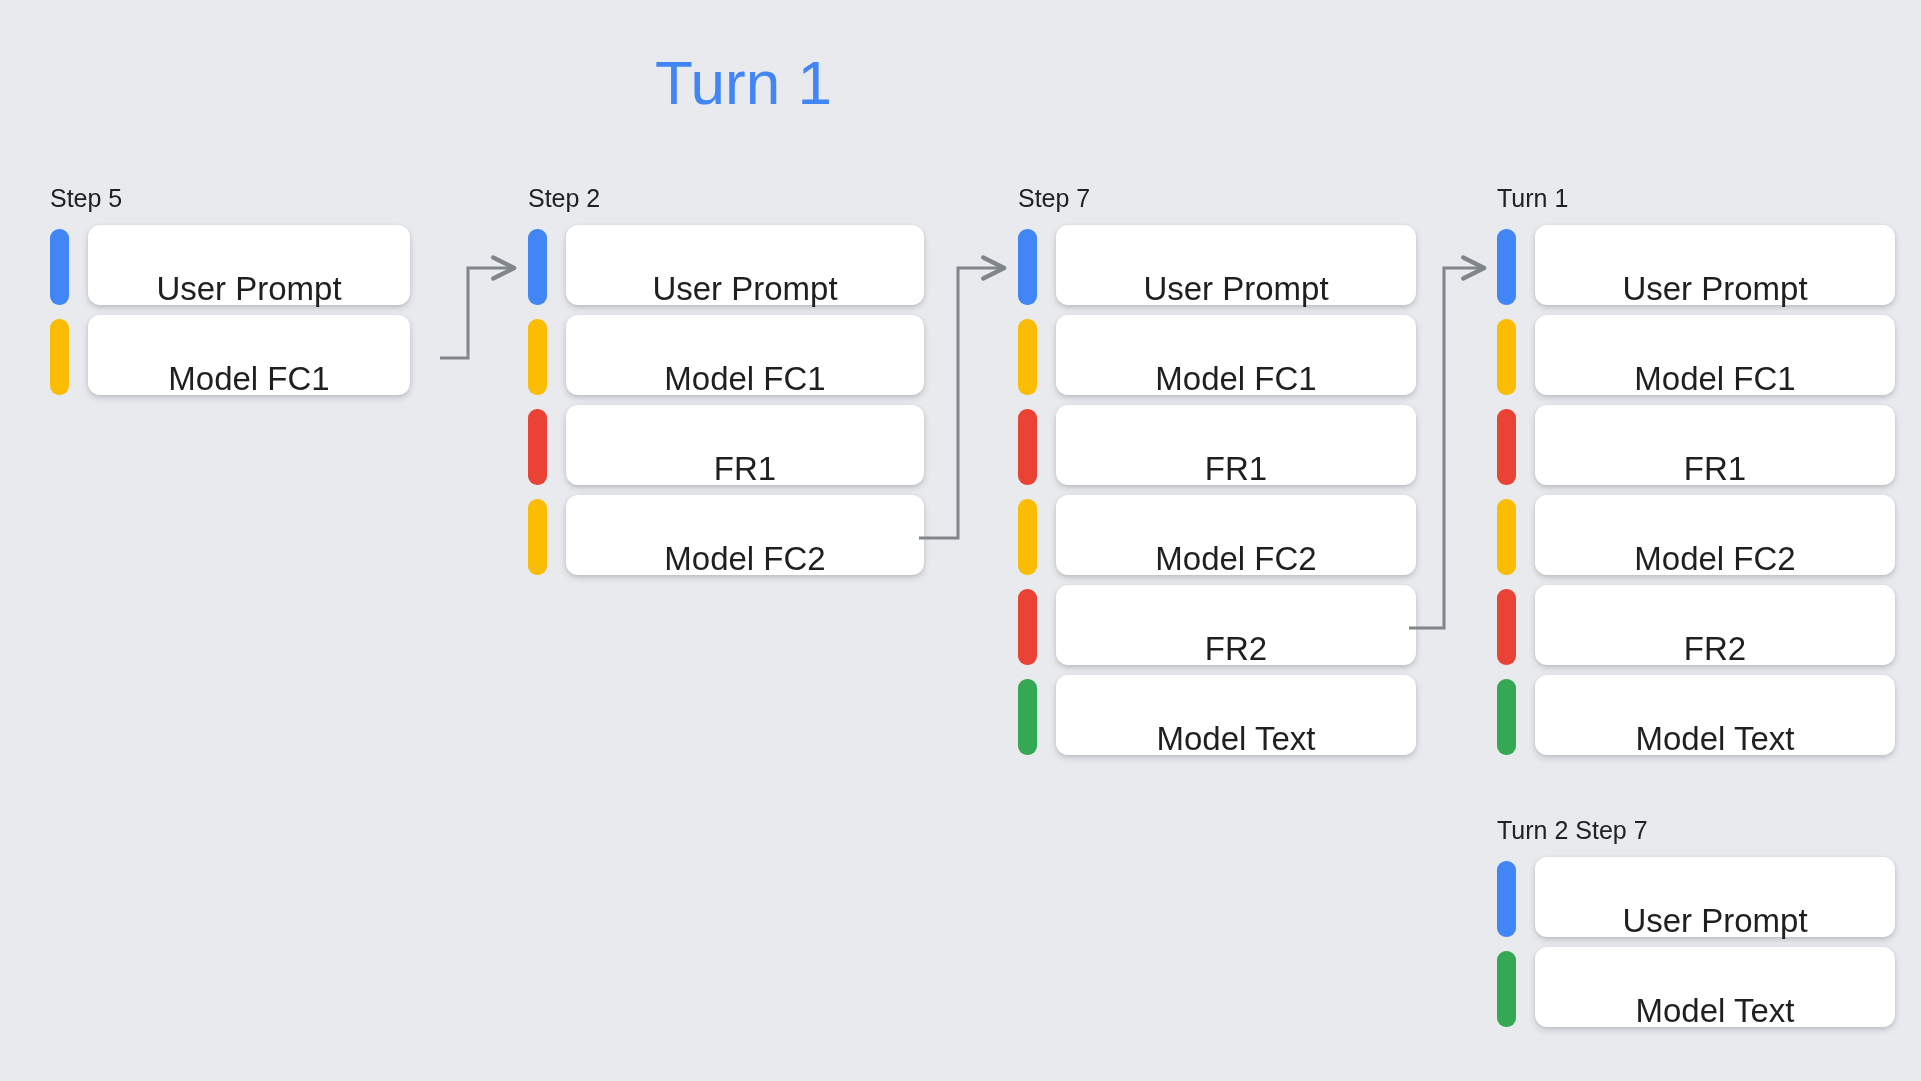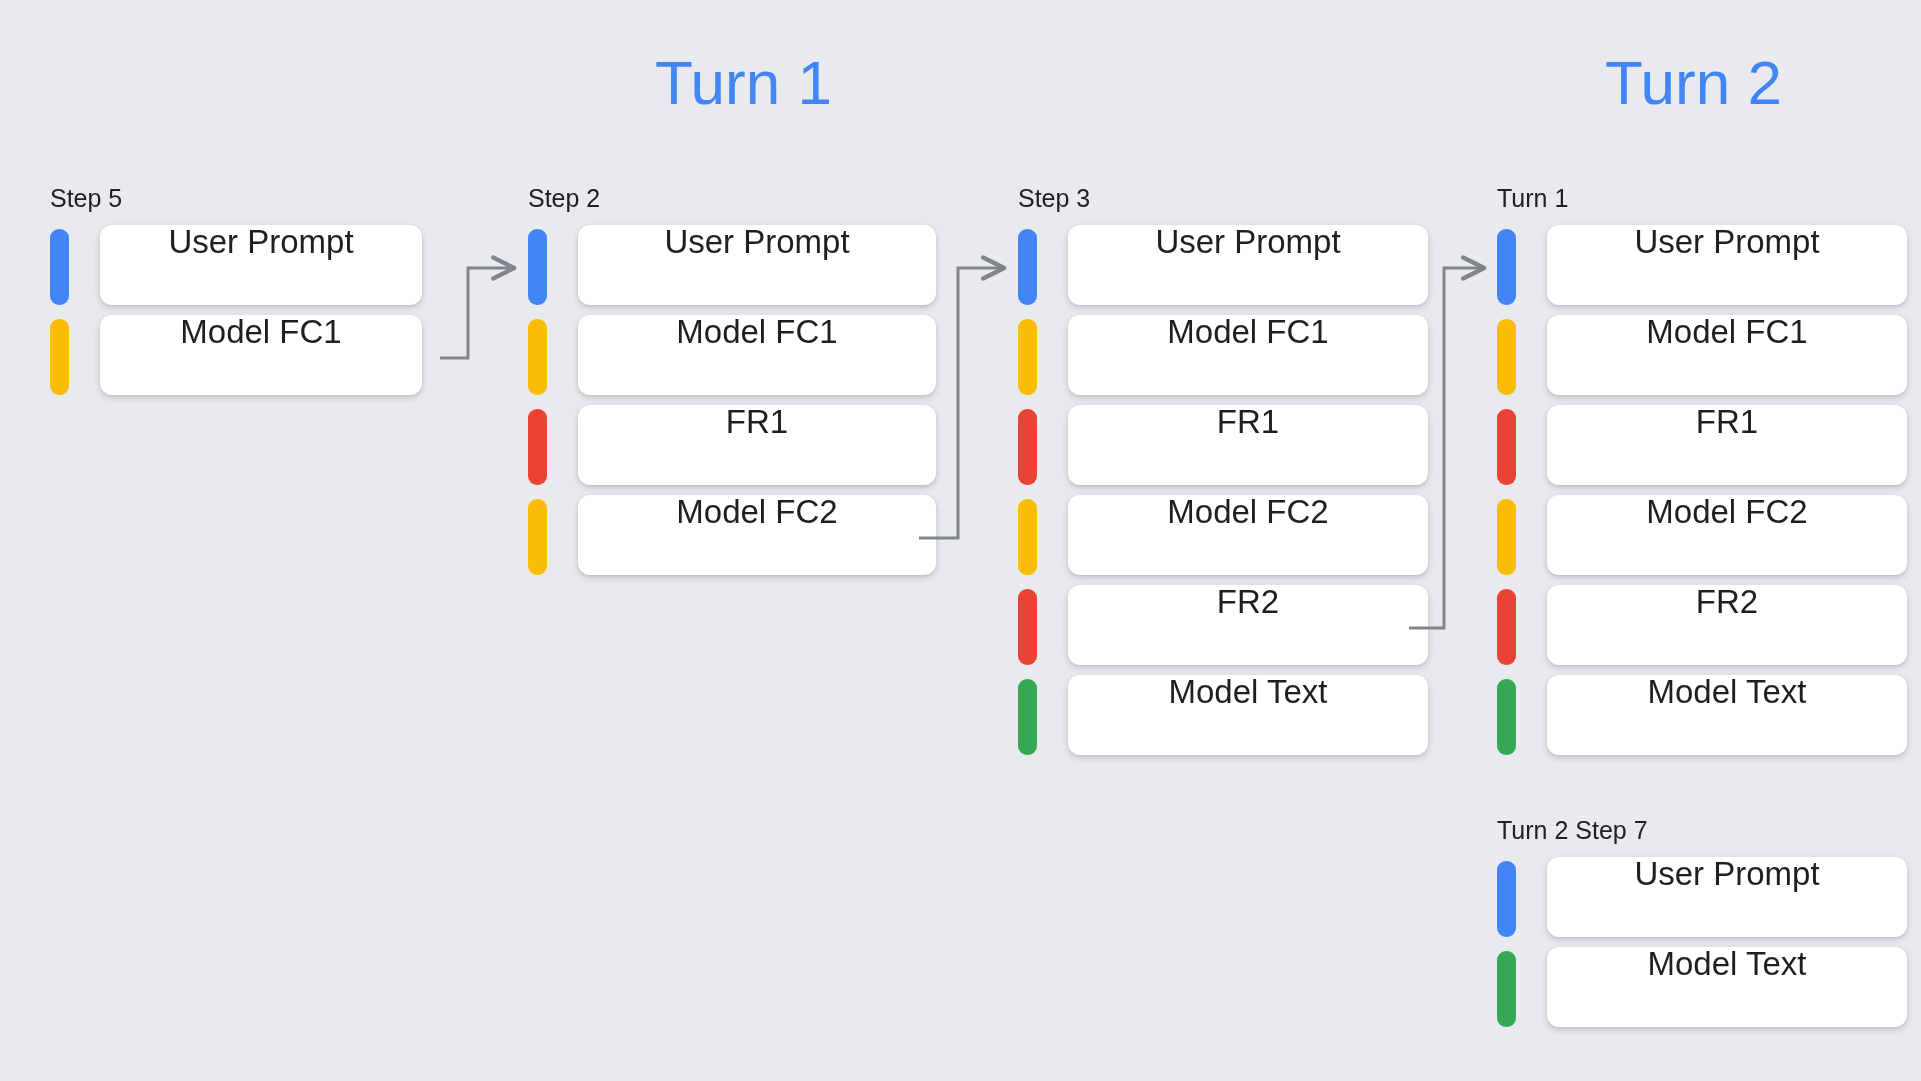--- a/index.html
+++ b/index.html
@@ -70,24 +70,23 @@
 
   .row-card {
     position: absolute;
     left: 38px;
     top: 0;
     height: 80px;
     background: #FFFFFF;
     border-radius: 12px;
     box-shadow: 0 3px 6px rgba(60,64,67,0.20), 0 1px 3px rgba(60,64,67,0.10);
     display: flex;
-    align-items: flex-start;
+    align-items: flex-end;
     justify-content: center;
     box-sizing: border-box;
-    margin-left: 12px;
   }
 
   .row-card span {
     font-size: 33px;
     color: #1F1F1F;
     line-height: 1;
     white-space: nowrap;
     font-weight: 400;
   }
 
@@ -100,21 +99,20 @@
     height: 1081px;
     pointer-events: none;
   }
 </style>
 </head>
 <body>
 
 <div id="canvas">
 
   <div class="turn-heading" id="heading-turn-1" style="left:655px; top:52px;">Turn 1</div>
-  <div class="turn-heading" id="heading-turn-2" style="left:1605px; top:52px;">Turn 2</div>
 
   <div class="column" id="col-0" style="left:50px; top:186px;">
     <div class="col-label">Step 5</div>
     <div class="rows">
         <div class="row">
           <div class="row-bar" style="background: rgb(66, 133, 244);"></div>
           <div class="row-card" style="width: 322px;">
             <span>User Prompt</span>
           </div>
         </div>
@@ -151,21 +149,21 @@
         <div class="row">
           <div class="row-bar" style="background: rgb(251, 188, 4);"></div>
           <div class="row-card" style="width: 358px;">
             <span>Model FC2</span>
           </div>
         </div>
       </div>
   </div>
 
   <div class="column" id="col-2" style="left:1018px; top:186px;">
-    <div class="col-label">Step 3</div>
+    <div class="col-label">Step 7</div>
     <div class="rows">
         <div class="row">
           <div class="row-bar" style="background: rgb(66, 133, 244);"></div>
           <div class="row-card" style="width: 360px;">
             <span>User Prompt</span>
           </div>
         </div>
         <div class="row">
           <div class="row-bar" style="background: rgb(251, 188, 4);"></div>
           <div class="row-card" style="width: 360px;">

